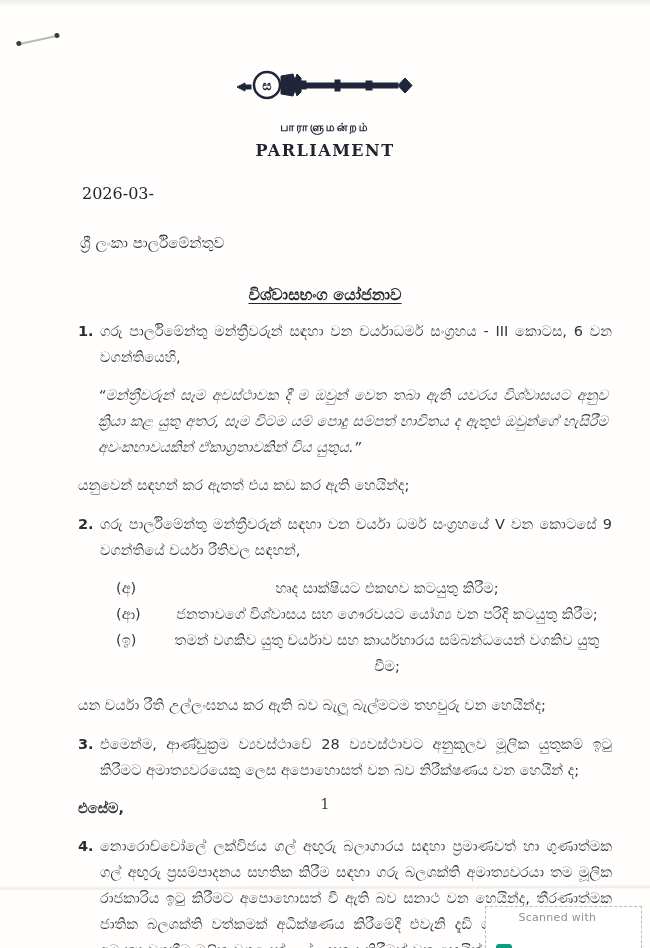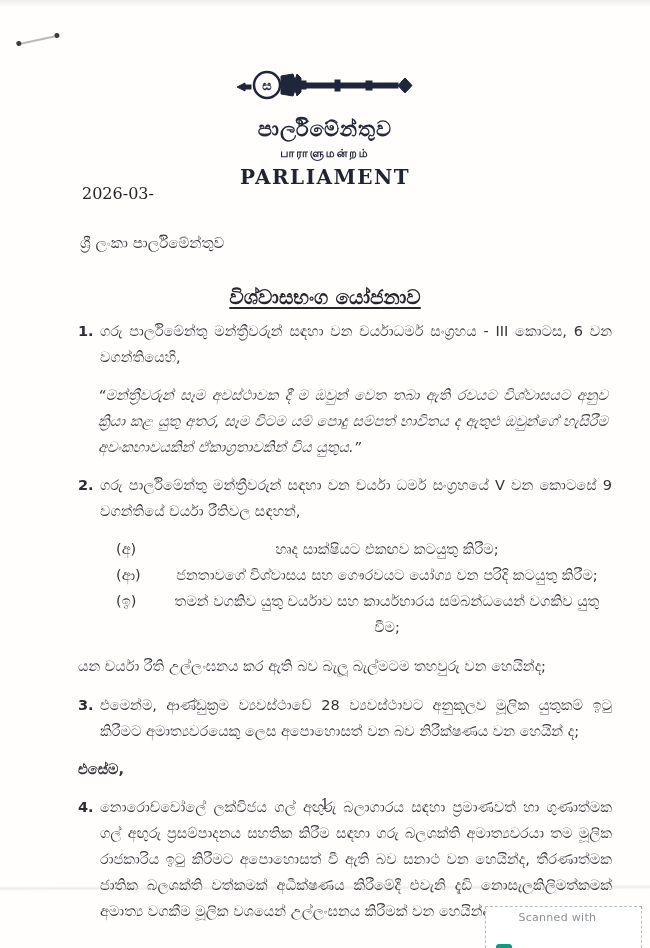--- a/index.html
+++ b/index.html
@@ -44,38 +44,38 @@
   }
   .mace{display:block;margin:0 auto 10px auto;}
   .h-sinhala{
     font-size:21px;font-weight:bold;letter-spacing:1px;line-height:26px;
   }
   .h-tamil{
     font-size:11px;font-weight:bold;letter-spacing:2px;line-height:24px;
     font-family:"DejaVu Serif","Liberation Serif",serif;
   }
   .h-english{
-    font-size:20px;font-weight:bold;letter-spacing:1.5px;line-height:22px;
+    font-size:16px;font-weight:bold;letter-spacing:1.5px;line-height:22px;
     font-family:"DejaVu Serif","Liberation Serif",serif;color:#1f2430;
   }
 
   .date{
     position:absolute;top:184px;left:82px;
     font-family:"DejaVu Serif","Liberation Serif",serif;
     font-weight:normal;font-size:16px;color:#26262a;
   }
   .addressee{
     position:absolute;top:230px;left:80px;
     font-size:15px;line-height:27px;color:#33343a;
   }
   .subject{
     position:absolute;top:285px;left:0;width:100%;text-align:center;
   }
   .subject span{
-    font-size:20px;font-weight:bold;color:#26262c;
+    font-size:16px;font-weight:bold;color:#26262c;
     text-decoration:underline;text-underline-offset:3px;
   }
 
   
   .body{
     position:absolute;top:318px;left:78px;width:534px;
     font-size:14.5px;line-height:26px;color:#34353a;
     text-align:justify;
   }
   .item{display:flex;margin:0 0 12px 0;}
@@ -149,21 +149,20 @@
         <rect x="66" y="13" width="5" height="8"></rect>
 
         <rect x="71" y="15" width="60" height="5"></rect>
         <rect x="100" y="12" width="5" height="11"></rect>
         <rect x="131" y="13" width="6" height="9"></rect>
         <rect x="137" y="15" width="26" height="5"></rect>
 
         <path d="M163 17.5 L170 10 L177 17.5 L170 25 Z" stroke-width="1"></path>
       </g>
     </svg>
-    <div class="h-sinhala">පාර්ලිමේන්තුව</div>
     <div class="h-tamil">பாராளுமன்றம்</div>
     <div class="h-english">PARLIAMENT</div>
   </div>
 
   <div class="date">2026-03-</div>
 
   <div class="addressee">
     <div>ශ්‍රී ලංකා පාර්ලිමේන්තුව</div>
   </div>
 
@@ -171,22 +170,23 @@
     <span>විශ්වාසභංග යෝජනාව</span>
   </div>
 
   <div class="body">
 
     <div class="item">
       <span class="num">1.</span>
       <span class="txt">ගරු පාර්ලිමේන්තු මන්ත්‍රීවරුන් සඳහා වන චර්යාධර්ම සංග්‍රහය - III කොටස, 6 වන වගන්තියෙහි,</span>
     </div>
 
-    <div class="quote">“මන්ත්‍රීවරුන් සෑම අවස්ථාවක දී ම ඔවුන් වෙත තබා ඇති රවයට විශ්වාසයට අනුව ක්‍රියා කළ යුතු අතර, සෑම විටම යම් පොදු සම්පත් භාවිතය ද ඇතුළු ඔවුන්ගේ හැසිරීම අවංකභාවයකින් ඒකාග්‍රතාවකින් විය යුතුය.”</div>
-
+    <div class="quote">“මන්ත්‍රීවරුන් සෑම අවස්ථාවක දී ම ඔවුන් වෙත තබා ඇති යවරය විශ්වාසයට අනුව ක්‍රියා කළ යුතු අතර, සෑම විටම යම් පොදු සම්පත් භාවිතය ද ඇතුළු ඔවුන්ගේ හැසිරීම අවංකභාවයකින් ඒකාග්‍රතාවකින් විය යුතුය.”</div>
+
+    <div class="plain">යනුවෙන් සඳහන් කර ඇතත් එය කඩ කර ඇති හෙයින්ද;</div>
 
     <div class="item">
       <span class="num">2.</span>
       <span class="txt">ගරු පාර්ලිමේන්තු මන්ත්‍රීවරුන් සඳහා වන චර්යා ධර්ම සංග්‍රහයේ V වන කොටසේ 9 වගන්තියේ චර්යා රීතිවල සඳහන්,</span>
     </div>
 
     <div class="sublist">
       <div class="subitem">
         <span class="lbl">(අ)</span>
         <span class="txt">හෘද සාක්ෂියට එකඟව කටයුතු කිරීම;</span>

